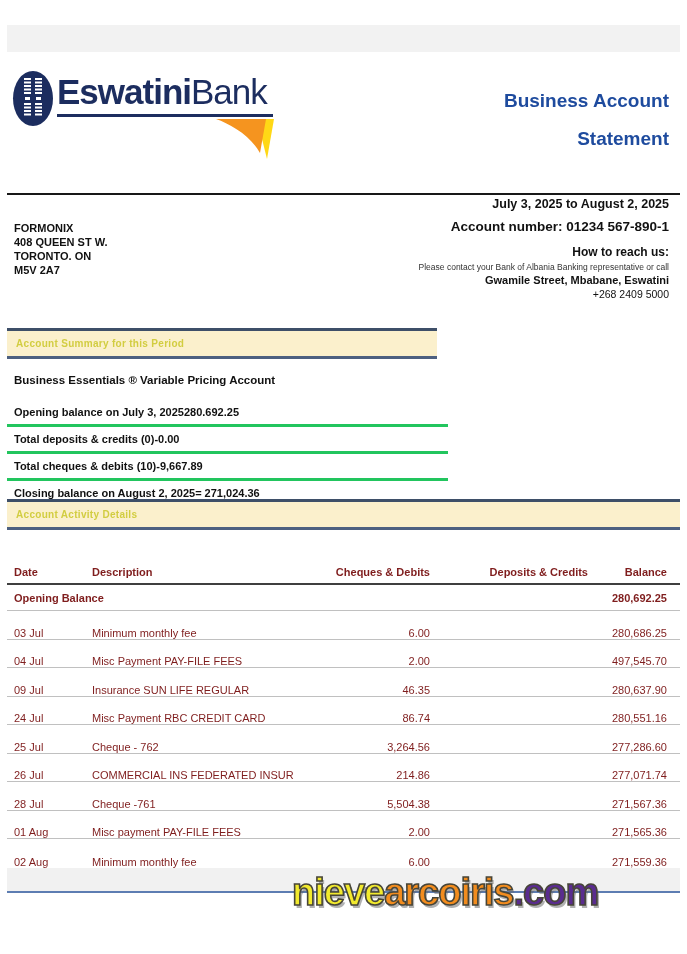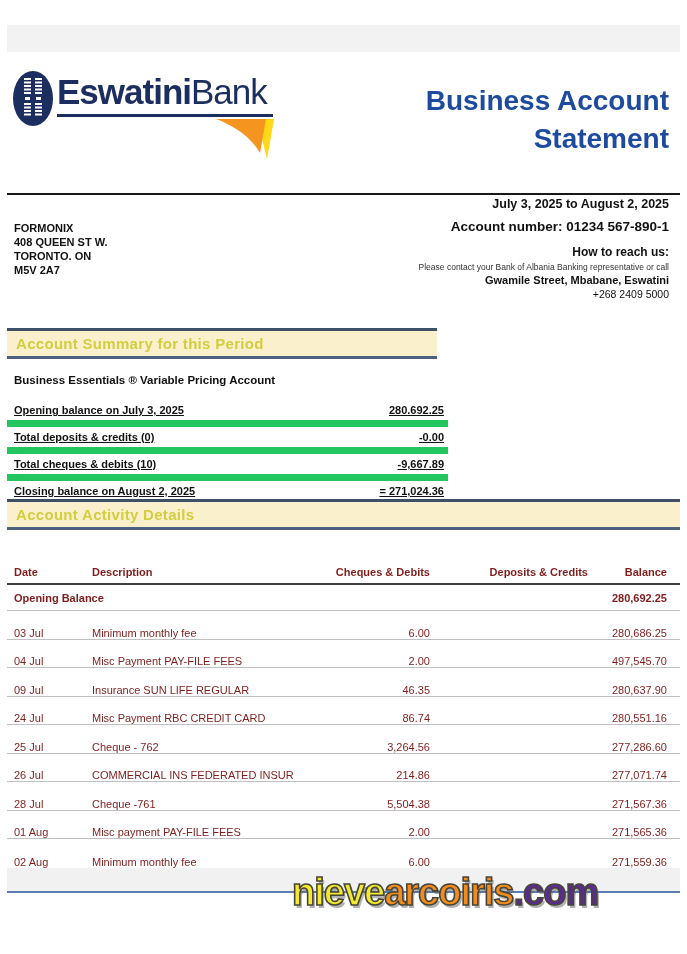--- a/index.html
+++ b/index.html
@@ -29,21 +29,21 @@
     padding-bottom:1px; padding-right:6px;
     white-space:nowrap;
   }
   .logo-eswatini { font-weight:bold; }
   .logo-bank { font-weight:normal; }
   .logo-swoosh { position:absolute; left:204px; top:49px; }
 
   
   .doc-title {
     position:absolute; right:18px; top:82px;
-    text-align:right; font-size:28px; font-weight:bold;
+    text-align:right; font-size:19px; font-weight:bold;
     color:#1e4b9e; line-height:38px; white-space:nowrap;margin-left:32px;
   }
 
   .top-rule { position:absolute; left:7px; top:193px; width:673px; height:2px; background:#181818; }
 
   
   .meta-right { position:absolute; right:18px; top:197px; text-align:right; }
   .period { font-size:12.5px; font-weight:bold; }
   .acct { font-size:13.5px; font-weight:bold; margin-top:8px; }
   .reach-heading { font-size:12px; font-weight:bold; margin-top:11px; }
@@ -55,33 +55,32 @@
 
   
   .band {
     background:#fbf0cc;
     border-top:3px solid #3e4f68;
     border-bottom:3px solid #4d6080;
     height:31px;
     display:flex; align-items:center;
     padding-left:9px;
   }
-  .band-title { font-size:15px; font-weight:bold; color:#d2cd41; letter-spacing:0.3px;text-align:center; }
+  .band-title { font-size:10px; font-weight:bold; color:#d2cd41; letter-spacing:0.3px;text-align:center; }
   .summary-band { position:absolute; left:7px; top:328px; width:430px; }
   .activity-band { position:absolute; left:7px; top:499px; width:673px; }
 
   .product { position:absolute; left:14px; top:374px; font-size:11.5px; font-weight:bold; }
 
   
   .summary-table { position:absolute; left:7px; top:400px; width:441px; font-size:11px; font-weight:bold; }
   .sum-row {
-    display:flex; justify-content:space-between; align-items:center;
-    height:27px; border-bottom:7px solid #22c55e;
+    display:flex; justify-content:flex-start; align-items:center;
+    height:27px; border-bottom:3px solid #22c55e;
     padding:0 4px 0 7px;
-    text-decoration:underline;
   }
 
   
   .activity-table { position:absolute; left:7px; top:561px; width:673px; color:#7f1d1d; }
   .act-header { display:flex; align-items:center; height:24px; font-size:11px; font-weight:bold; border-bottom:2px solid #3f3f3f; }
   .act-open   { display:flex; align-items:center; height:26px; font-size:11px; font-weight:bold; border-bottom:1px solid #c0c0c0; }
   .act-row    { display:flex; align-items:flex-end; height:28.5px; font-size:11px; border-bottom:1px solid #c0c0c0; }
   .act-row.last { border-bottom:none; }
   .c-date   { width:80px;  padding-left:7px; }
   .c-desc   { width:218px; padding-left:5px; }

